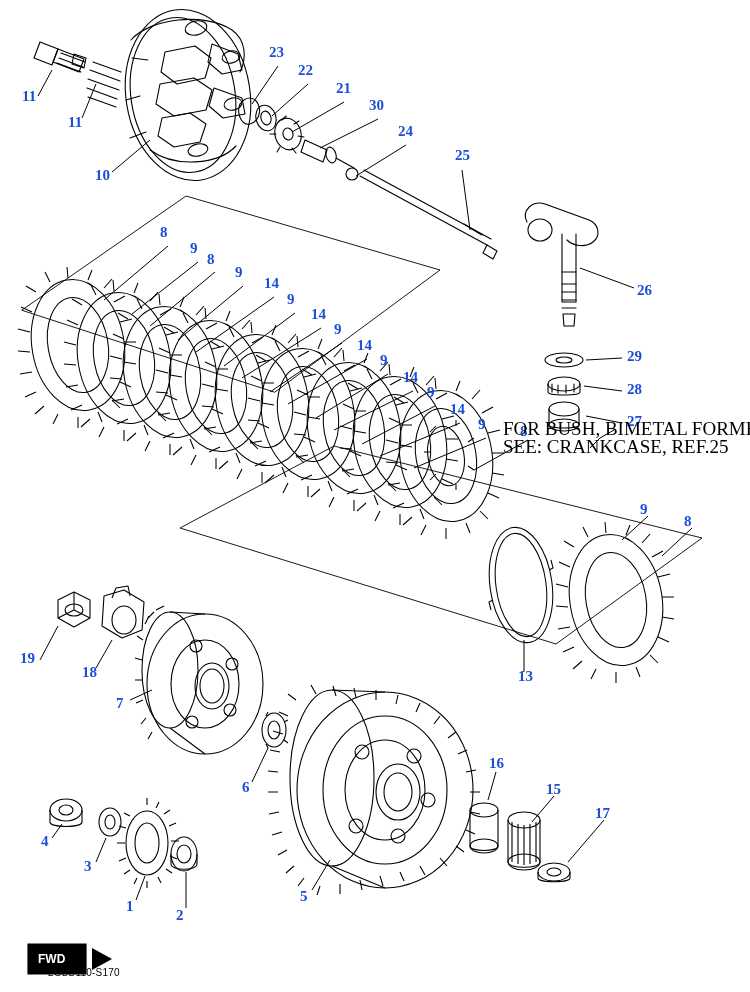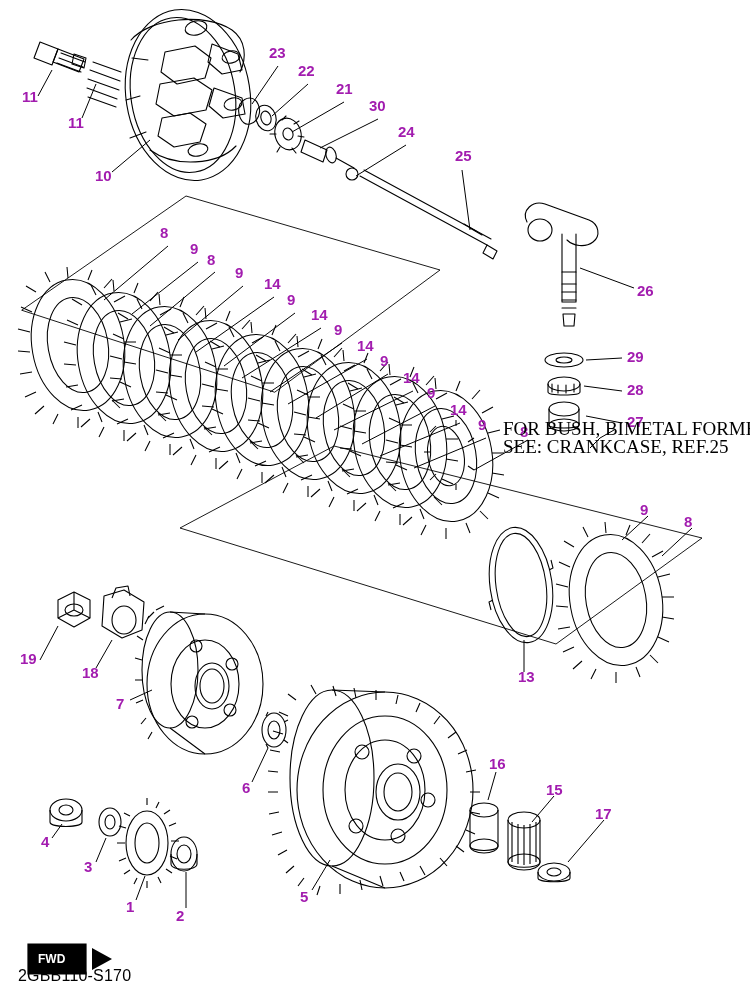--- a/index.html
+++ b/index.html
@@ -1,25 +1,25 @@
 <!DOCTYPE html>
 <html><head>
 <meta charset="utf-8">
 <style>
   html,body{margin:0;padding:0;background:#ffffff;}
   body{width:750px;height:992px;position:relative;overflow:hidden;
        font-family:"Liberation Serif", serif; color:#000;}
   #stage{position:absolute;left:0;top:0;width:750px;height:992px;}
   svg.art{position:absolute;left:0;top:0;width:750px;height:992px;}
-  .callout{position:absolute;font-family:Liberation Sans, sans-serif;
-           font-weight:700;font-size:15px;color:#a21caf;white-space:nowrap;}
+  .callout{position:absolute;font-family:Liberation Serif, serif;
+           font-weight:700;font-size:15px;color:#1d4ed8;white-space:nowrap;}
   .note{position:absolute;font-family:"Liberation Serif", serif;
         font-size:19px;font-weight:400;color:#000;white-space:nowrap;line-height:17px;}
   .partno{position:absolute;font-family:"Liberation Sans", sans-serif;
-          font-size:16px;font-weight:400;color:#000;letter-spacing:0.2px;}
+          font-size:10px;font-weight:400;color:#000;letter-spacing:0.2px;margin-left:30px;}
   .fwdlabel{position:absolute;font-family:"Liberation Sans", sans-serif;
             font-size:12px;font-weight:700;color:#fff;text-align:center;}
 </style>
 </head>
 <body>
 
 <div id="stage">
 
   <svg class="art" viewBox="0 0 750 992">
     <defs>

